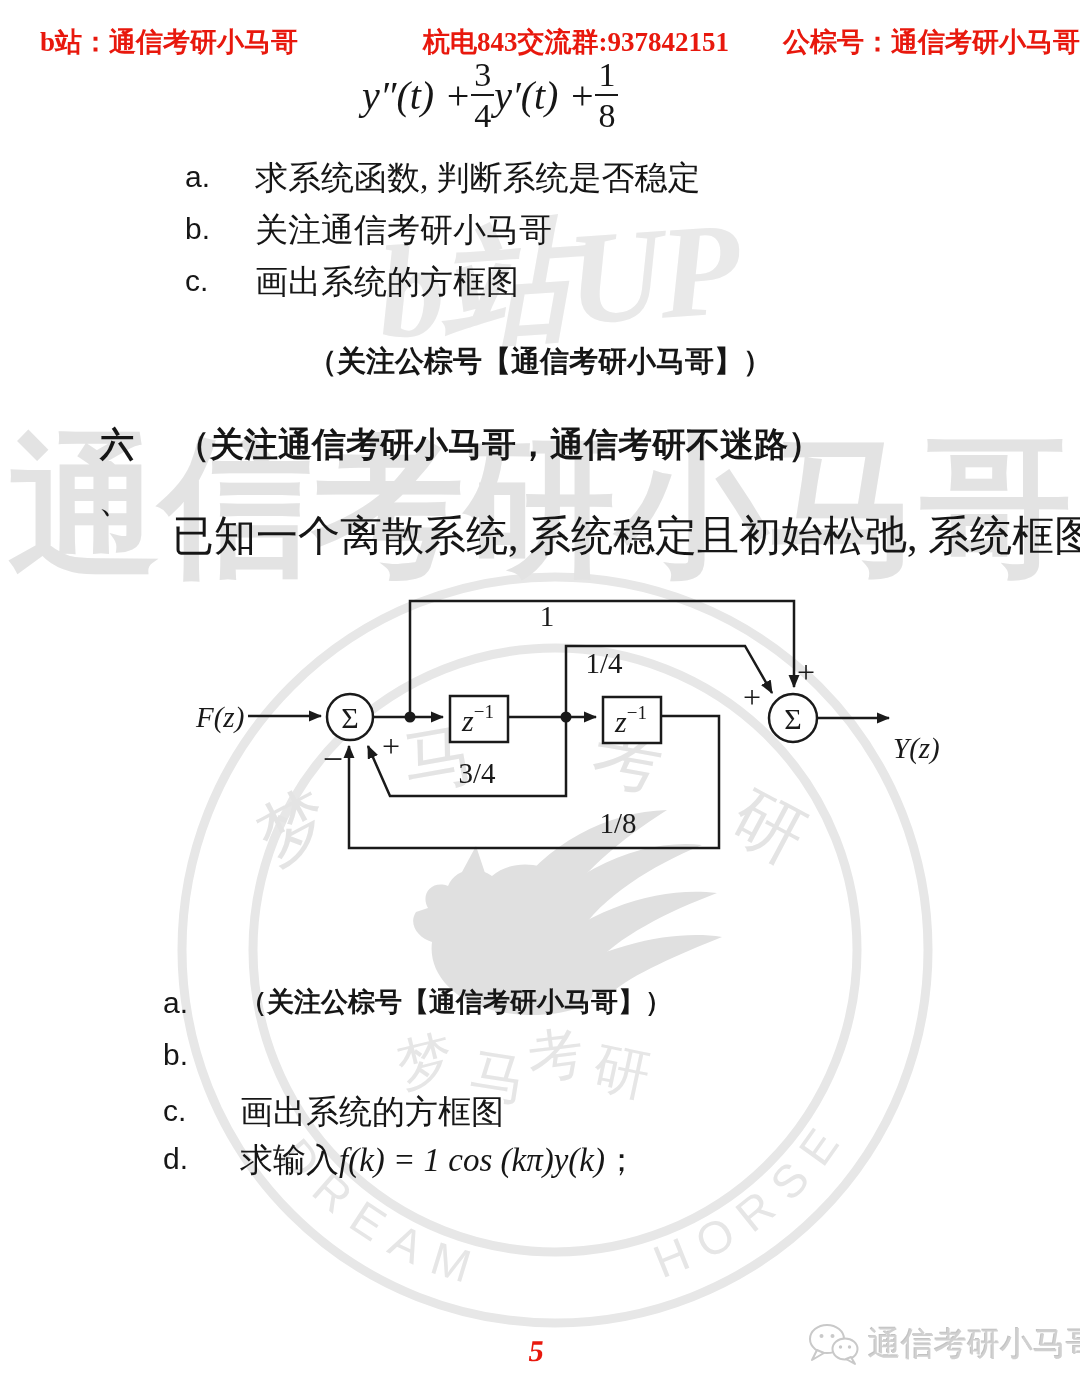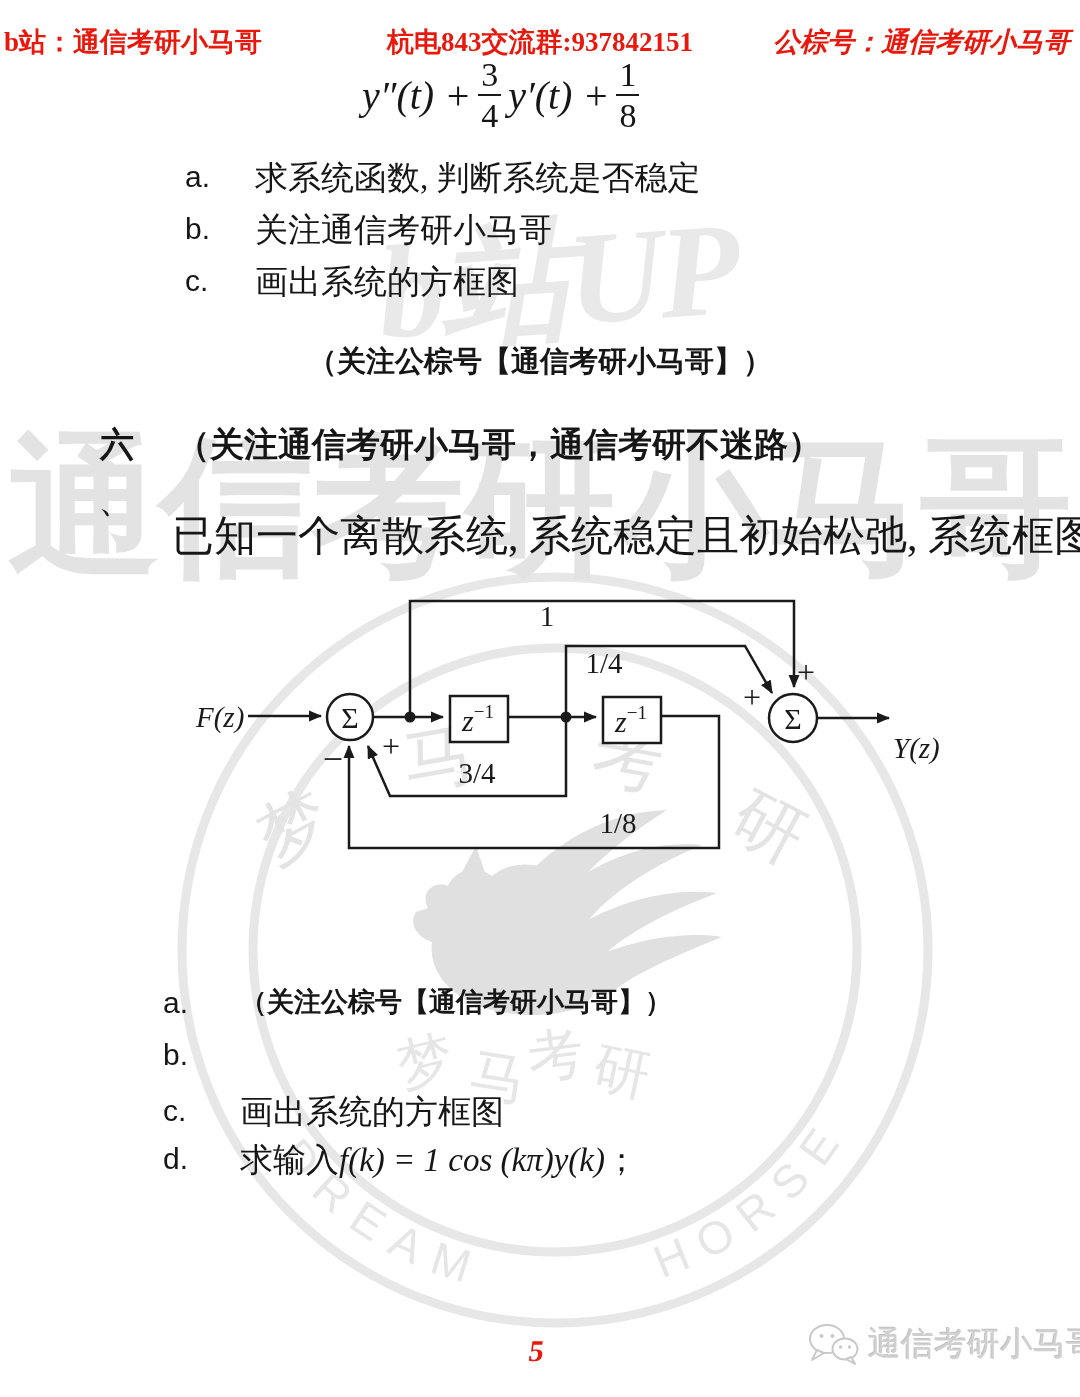--- a/index.html
+++ b/index.html
@@ -2,27 +2,27 @@
 <html><head>
 <meta charset="utf-8">
 <style>
   html,body{margin:0;padding:0;}
   body{width:1080px;height:1397px;position:relative;background:#ffffff;overflow:hidden;
        font-family:"Liberation Serif","DejaVu Serif",serif;color:#161616;}
   .fg{position:absolute;z-index:1;}
   .wm{position:absolute;z-index:0;}
 
   
-  .hdr{top:24px;font-weight:700;font-size:27px;color:#e8180d;white-space:nowrap;}
+  .hdr{top:24px;font-weight:700;font-size:27px;color:#e8180d;white-space:nowrap;margin-left:36px;}
   .hdr-left{left:4px;}
   .hdr-center{left:50%;transform:translateX(-50%);}
-  .hdr-right{right:10px;font-style:italic;}
-
-  
-  .equation{top:56px;left:362px;display:flex;align-items:center;gap:7px;
+  .hdr-right{right:0;}
+
+  
+  .equation{top:56px;left:362px;display:flex;align-items:center;
             font-style:italic;font-size:40px;}
   .frac{display:inline-flex;flex-direction:column;align-items:center;
         font-style:normal;font-size:34px;line-height:1.1;}
   .frac .num{border-bottom:2.5px solid #1a1a1a;padding:0 3px 1px;}
   .frac .den{padding-top:1px;}
 
   
   .row{left:0;right:0;display:flex;font-size:33px;line-height:1.25;white-space:nowrap;}
   .row .lbl{font-family:"Liberation Sans",sans-serif;font-size:30px;}
   .list1 .lbl{margin-left:185px;width:70px;}

